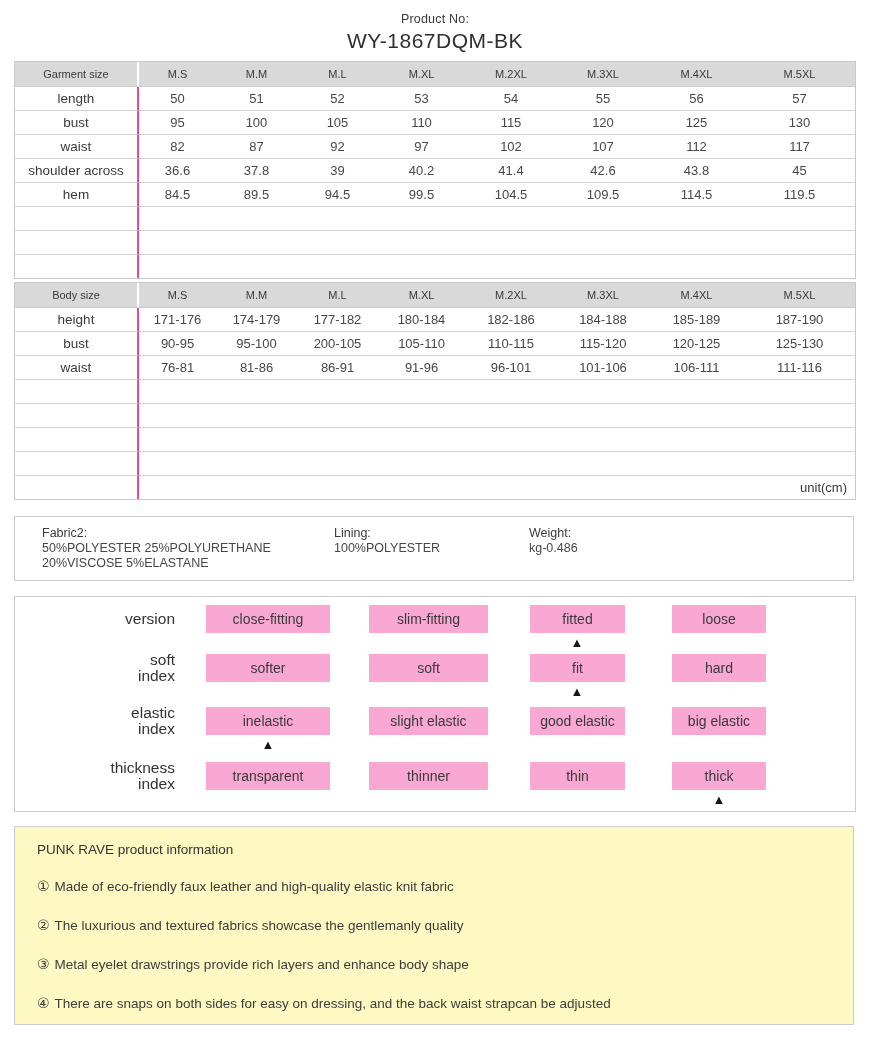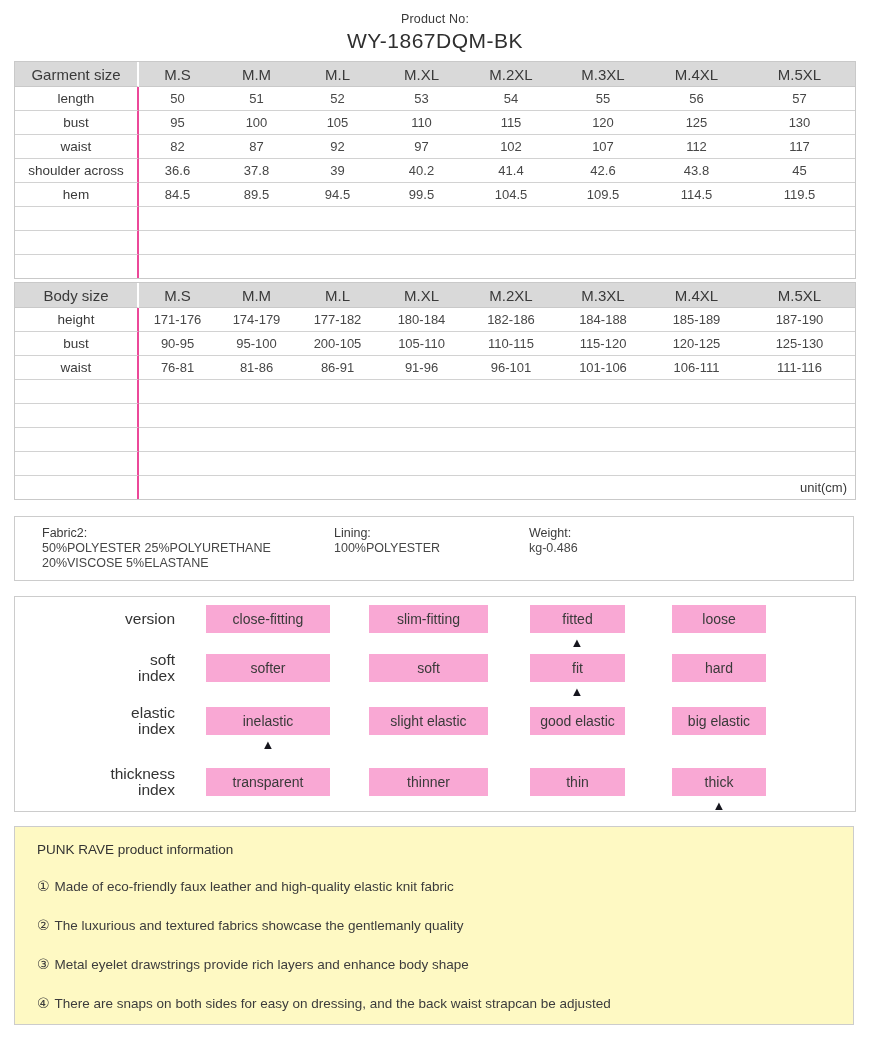--- a/index.html
+++ b/index.html
@@ -9,41 +9,41 @@
 
   
   .titleblock{padding-top:12px;text-align:center;}
   .product-no-label{font-size:12.5px;color:#3a3a3a;letter-spacing:.2px;}
   .product-no-value{font-size:21px;color:#2f2f2f;letter-spacing:.5px;margin-top:3px;}
 
   
   table.size-table{border-collapse:separate;border-spacing:0;table-layout:fixed;
         width:842px;border:1px solid #c9c9c9;margin-top:8px;font-size:13px;color:#474747;}
   table.size-table.second{margin-top:3px;}
-  .size-table th{background:#d9d9d9;font-weight:normal;font-size:15px;color:#3a3a3a;
+  .size-table th{background:#d9d9d9;font-weight:normal;font-size:11px;color:#3a3a3a;
         height:24px;border-bottom:1px solid #c9c9c9;text-align:center;padding:0;}
   .size-table th:first-child{border-right:2px solid #ffffff;}
   .size-table td{height:23px;border-bottom:1px solid #d2d2d2;text-align:center;padding:0;}
   .size-table td.rowlabel{border-right:2px solid #ec4899;font-size:13.5px;color:#3a3a3a;}
   .size-table tr:last-child td{border-bottom:none;}
   .size-table td.unit-cell{text-align:right;padding-right:8px;font-size:13px;color:#3a3a3a;}
 
   
   .fabric-box{margin-top:16px;width:840px;border:1px solid #cccccc;background:#fff;
         display:flex;box-sizing:border-box;padding:9px 0 9px 27px;font-size:12.5px;line-height:15px;}
   .fab-col{flex:0 0 auto;}
   .fab-col.c1{width:252px;} .fab-col.c2{width:292px;} .fab-col.c3{width:195px;} .fab-col.c4{width:60px;}
   .fab-label{color:#3a3a3a;}
   .fab-line{color:#474747;}
 
   
   .feature-box{position:relative;margin-top:15px;width:840px;height:214px;
         border:1px solid #cccccc;background:#fff;}
   .fc-row{position:absolute;left:0;right:0;height:46px;}
-  .fc-row.r1{top:8px;} .fc-row.r2{top:57px;} .fc-row.r3{top:110px;} .fc-row.r4{top:171px;}
+  .fc-row.r1{top:8px;} .fc-row.r2{top:57px;} .fc-row.r3{top:110px;} .fc-row.r4{top:165px;}
   .fc-label{position:absolute;left:0;top:0;width:160px;height:28px;display:flex;
         flex-direction:column;justify-content:center;align-items:flex-end;
         font-size:15.5px;line-height:16px;color:#333;text-align:right;}
   .opt{position:absolute;top:0;height:28px;background:#f9a8d4;color:#3a3a3a;
         font-size:14px;line-height:28px;text-align:center;}
   .opt.c1{left:191px;width:124px;} .opt.c2{left:354px;width:119px;}
   .opt.c3{left:515px;width:95px;}  .opt.c4{left:657px;width:94px;}
   .tri{position:absolute;top:30px;width:20px;text-align:center;font-size:13px;color:#15151d;}
   .tri.c1{left:243px;} .tri.c3{left:552px;} .tri.c4{left:694px;}
 

